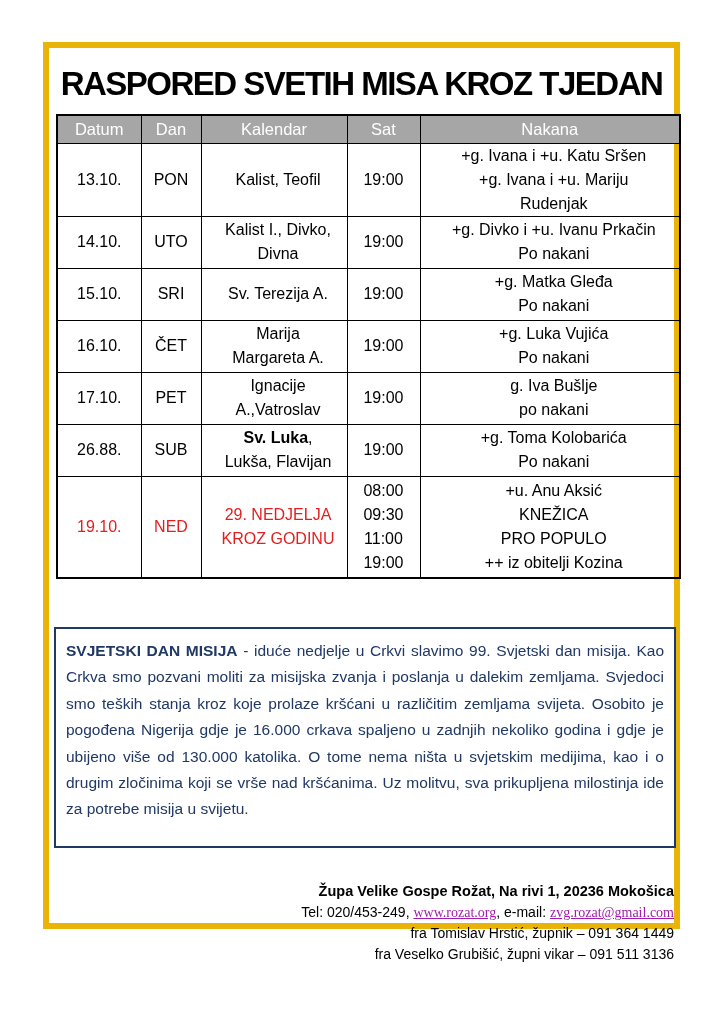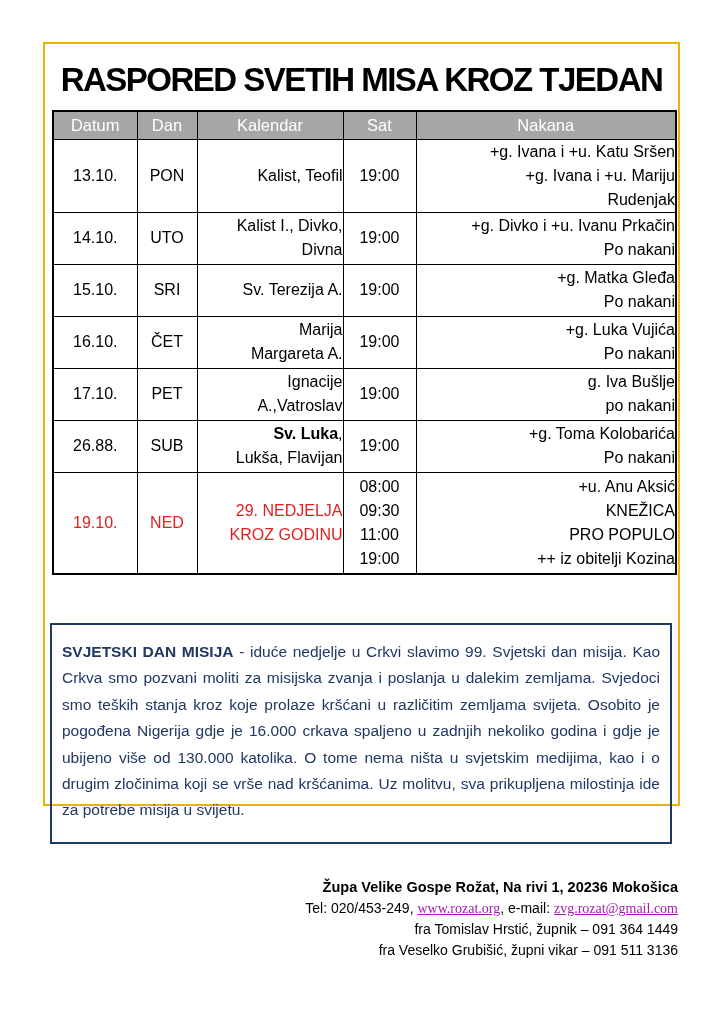--- a/index.html
+++ b/index.html
@@ -1,47 +1,47 @@
 <!DOCTYPE html>
 <html><head>
 <meta charset="utf-8">
 <style>
   * { margin:0; padding:0; box-sizing:border-box; }
   html,body { width:724px; height:1024px; background:#ffffff; font-family:"Liberation Sans", sans-serif; color:#000; }
   .page-frame {
-    position:absolute; left:43px; top:42px; width:637px; height:764px;
-    border:2px solid #eab308; background:#fff;
+    position:absolute; left:43px; top:42px; width:637px; height:887px;
+    border:6px solid #eab308; background:#fff;
   }
   .doc-title {
     position:absolute; top:14px; left:0; width:100%;
     text-align:center; font-size:33px; font-weight:700; letter-spacing:-1.5px;
     line-height:44px; white-space:nowrap;
   }
   table.schedule {
     position:absolute; left:7px; top:66px; width:623px;
     border-collapse:collapse; table-layout:fixed;
     font-size:16px; line-height:24px;
     border:2px solid #000;
   }
   table.schedule td, table.schedule th { border:1px solid #000; vertical-align:middle; overflow:hidden;margin-left:28px; }
   table.schedule th {
     background:#a6a6a6; color:#ffffff; font-weight:400;
     height:28px; font-size:16.5px; text-align:center;
   }
   td.c { text-align:center; }
-  td.l { text-align:right; padding-left:8px; }
+  td.l { text-align:center; padding-left:8px; }
   .pre { white-space:pre-line; }
   .b { font-weight:700; }
   .red { color:#e31e1e; }
   tr.h72 { height:72px; } tr.h52 { height:52px; } tr.h102 { height:102px; }
   .announce-box {
     position:absolute; left:5px; top:579px; width:622px; height:221px;
     border:2px solid #1f3864; color:#1f3864;
     font-size:15.5px; line-height:26.4px; text-align:justify;
-    padding:14px 10px;
+    padding:9px 10px;
   }
   .footer {
     position:absolute; top:833px; left:0; width:100%;
     text-align:right; font-size:14px; line-height:21px; color:#000;
   }
   .footer .parish { font-weight:700; font-size:14.5px; }
   a.lnk { color:#a21caf; text-decoration:underline; cursor:pointer;font-family:Liberation Serif, serif; }
 </style>
 </head>
 <body>

